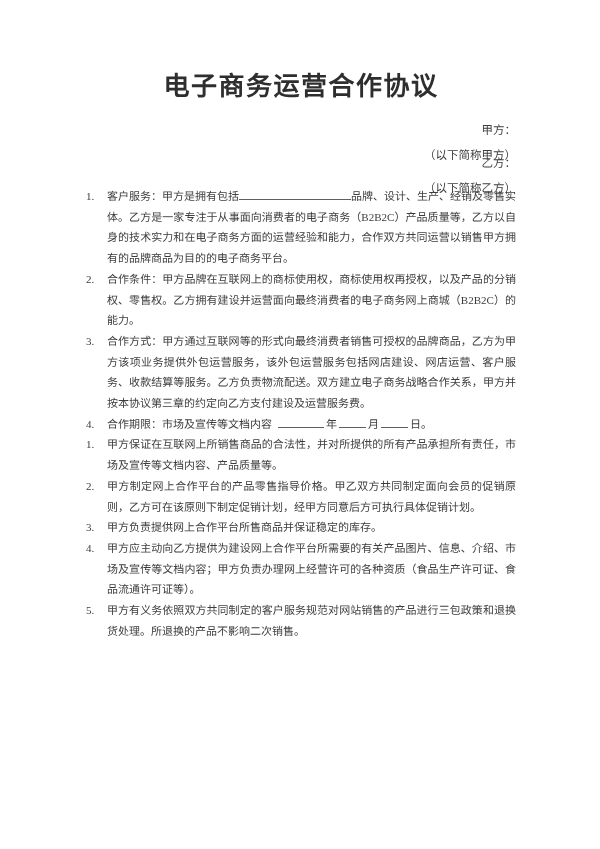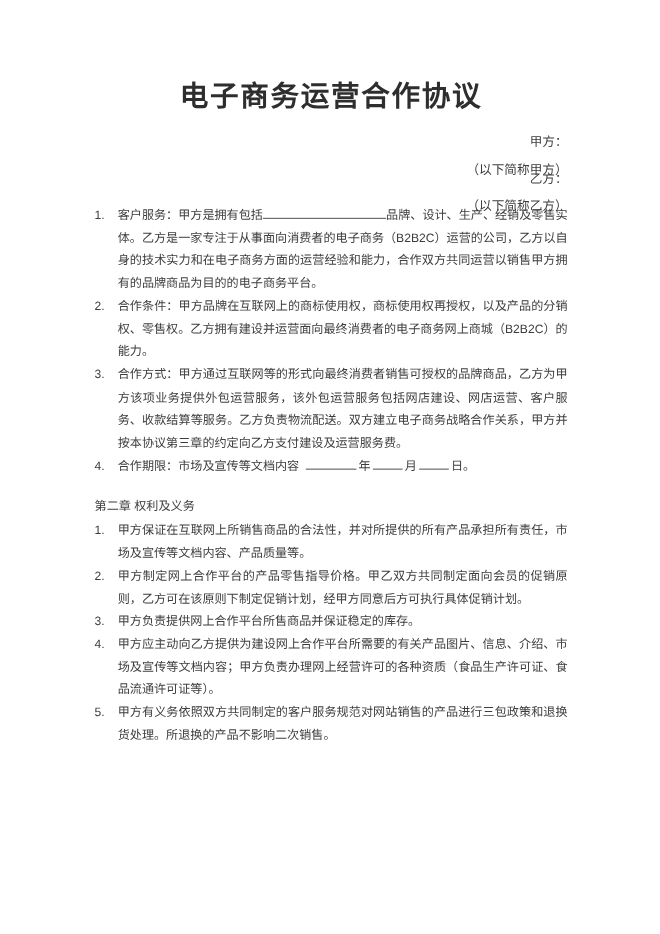--- a/index.html
+++ b/index.html
@@ -7,21 +7,21 @@
     padding: 0;
     background: #ffffff;
   }
   .page {
     position: relative;
     width: 600px;
     height: 849px;
     box-sizing: border-box;
     padding: 70px 84px 0 86px;
     background: #ffffff;
-    font-family: Liberation Sans, sans-serif;
+    font-family: Liberation Serif, serif;
     color: #3d3d3d;
     font-size: 11px;
     line-height: 20.7px;
     overflow: hidden;
   }
   .doc-title {
     margin: 0 0 16px 0;
     font-size: 26px;
     line-height: 34px;
     font-weight: 700;
@@ -101,41 +101,40 @@
     <span class="fill-line"></span>
     <span>（以下简称乙方）</span>
   </div>
 
 
 
   <div class="num-list">
 
     <div class="num-item">
       <span class="num">1.</span>
-      <span class="item-body"><span>客户服务：甲方是拥有包括</span><span class="blank blank-lg"></span><span>品牌、设计、生产、经销及零售实体。乙方是一家专注于从事面向消费者的电子商务（B2B2C）运营的公司，乙方以自身的技术实力和在电子商务方面的运营经验和能力，合作双方共同运营以销售甲方拥有的品牌商品为目的的电子商务平台。</span></span>
+      <span class="item-body"><span>客户服务：甲方是拥有包括</span><span class="blank blank-lg"></span><span>品牌、设计、生产、经销及零售实体。乙方是一家专注于从事面向消费者的电子商务（B2B2C）产品质量等，乙方以自身的技术实力和在电子商务方面的运营经验和能力，合作双方共同运营以销售甲方拥有的品牌商品为目的的电子商务平台。</span></span>
     </div>
 
     <div class="num-item">
       <span class="num">2.</span>
       <span class="item-body">合作条件：甲方品牌在互联网上的商标使用权，商标使用权再授权，以及产品的分销权、零售权。乙方拥有建设并运营面向最终消费者的电子商务网上商城（B2B2C）的能力。</span>
     </div>
 
     <div class="num-item">
       <span class="num">3.</span>
       <span class="item-body">合作方式：甲方通过互联网等的形式向最终消费者销售可授权的品牌商品，乙方为甲方该项业务提供外包运营服务，该外包运营服务包括网店建设、网店运营、客户服务、收款结算等服务。乙方负责物流配送。双方建立电子商务战略合作关系，甲方并按本协议第三章的约定向乙方支付建设及运营服务费。</span>
     </div>
 
     <div class="num-item">
       <span class="num">4.</span>
       <span class="item-body"><span>合作期限：市场及宣传等文档内容</span><span class="blank blank-year"></span><span>年</span><span class="blank blank-md"></span><span>月</span><span class="blank blank-md"></span><span>日。</span></span>
     </div>
 
   </div>
 
-  <div class="ch-heading second">第二章 权利及义务</div>
 
   <div class="num-list">
 
     <div class="num-item">
       <span class="num">1.</span>
       <span class="item-body">甲方保证在互联网上所销售商品的合法性，并对所提供的所有产品承担所有责任，市场及宣传等文档内容、产品质量等。</span>
     </div>
 
     <div class="num-item">
       <span class="num">2.</span>

